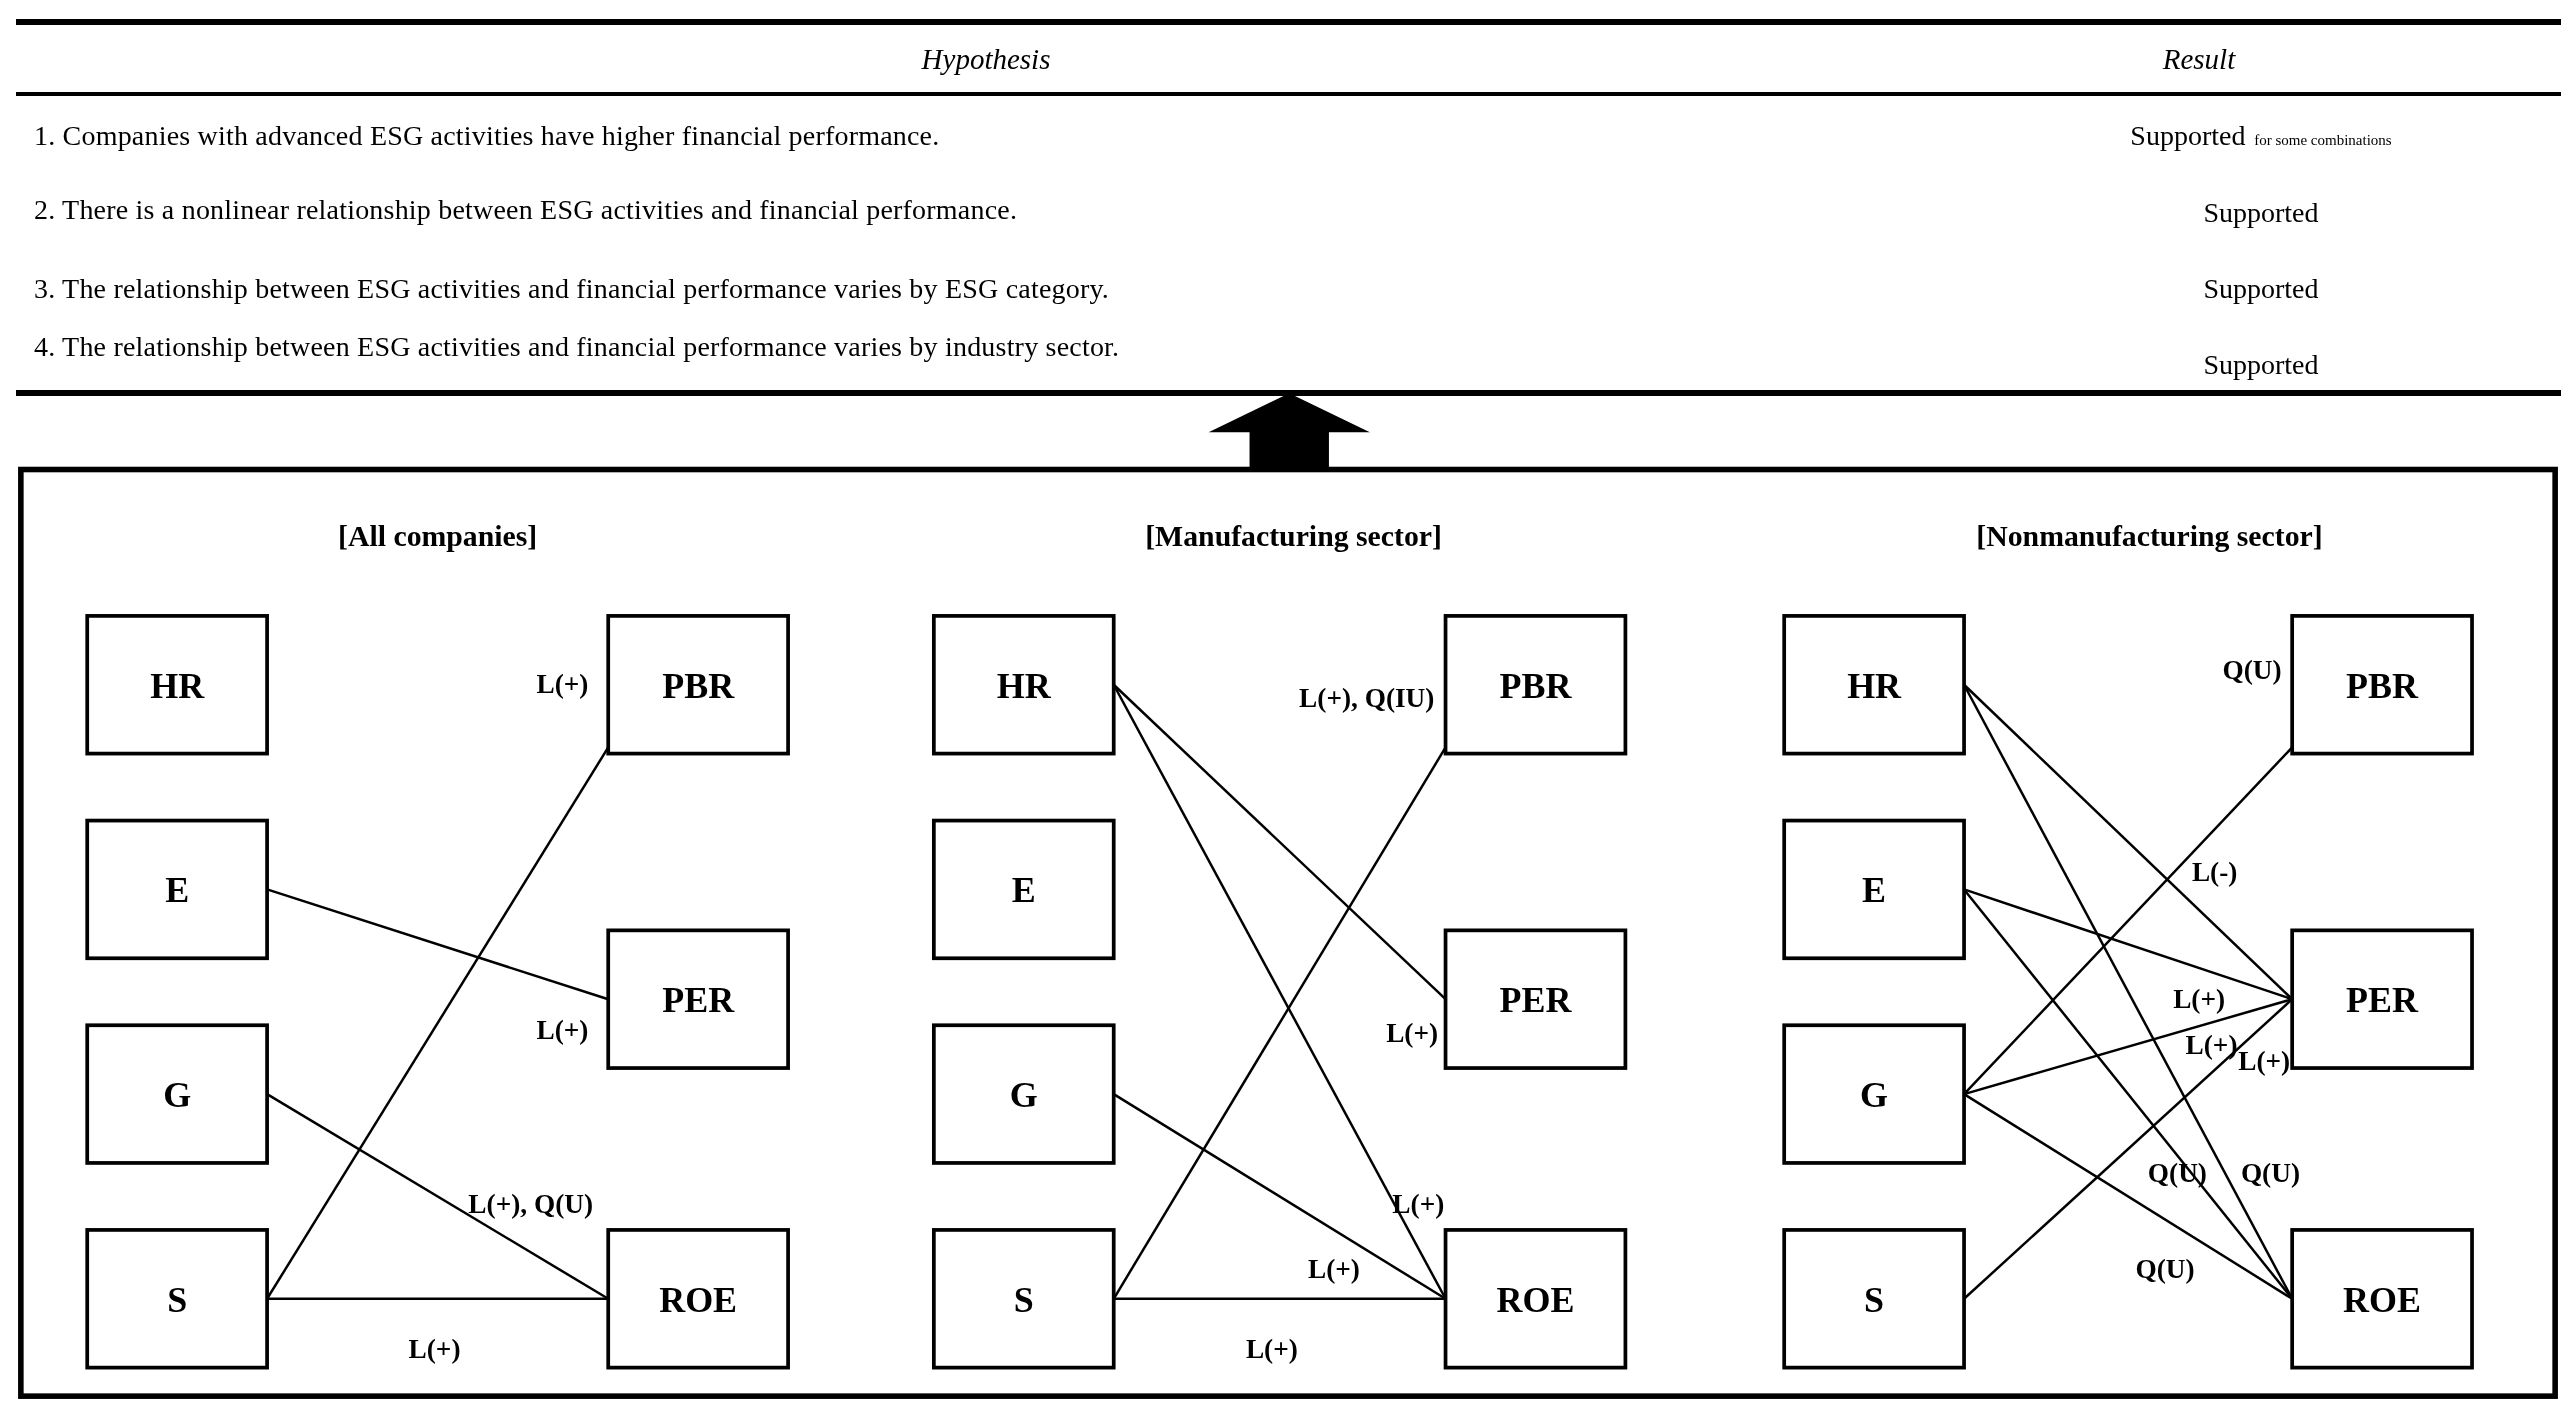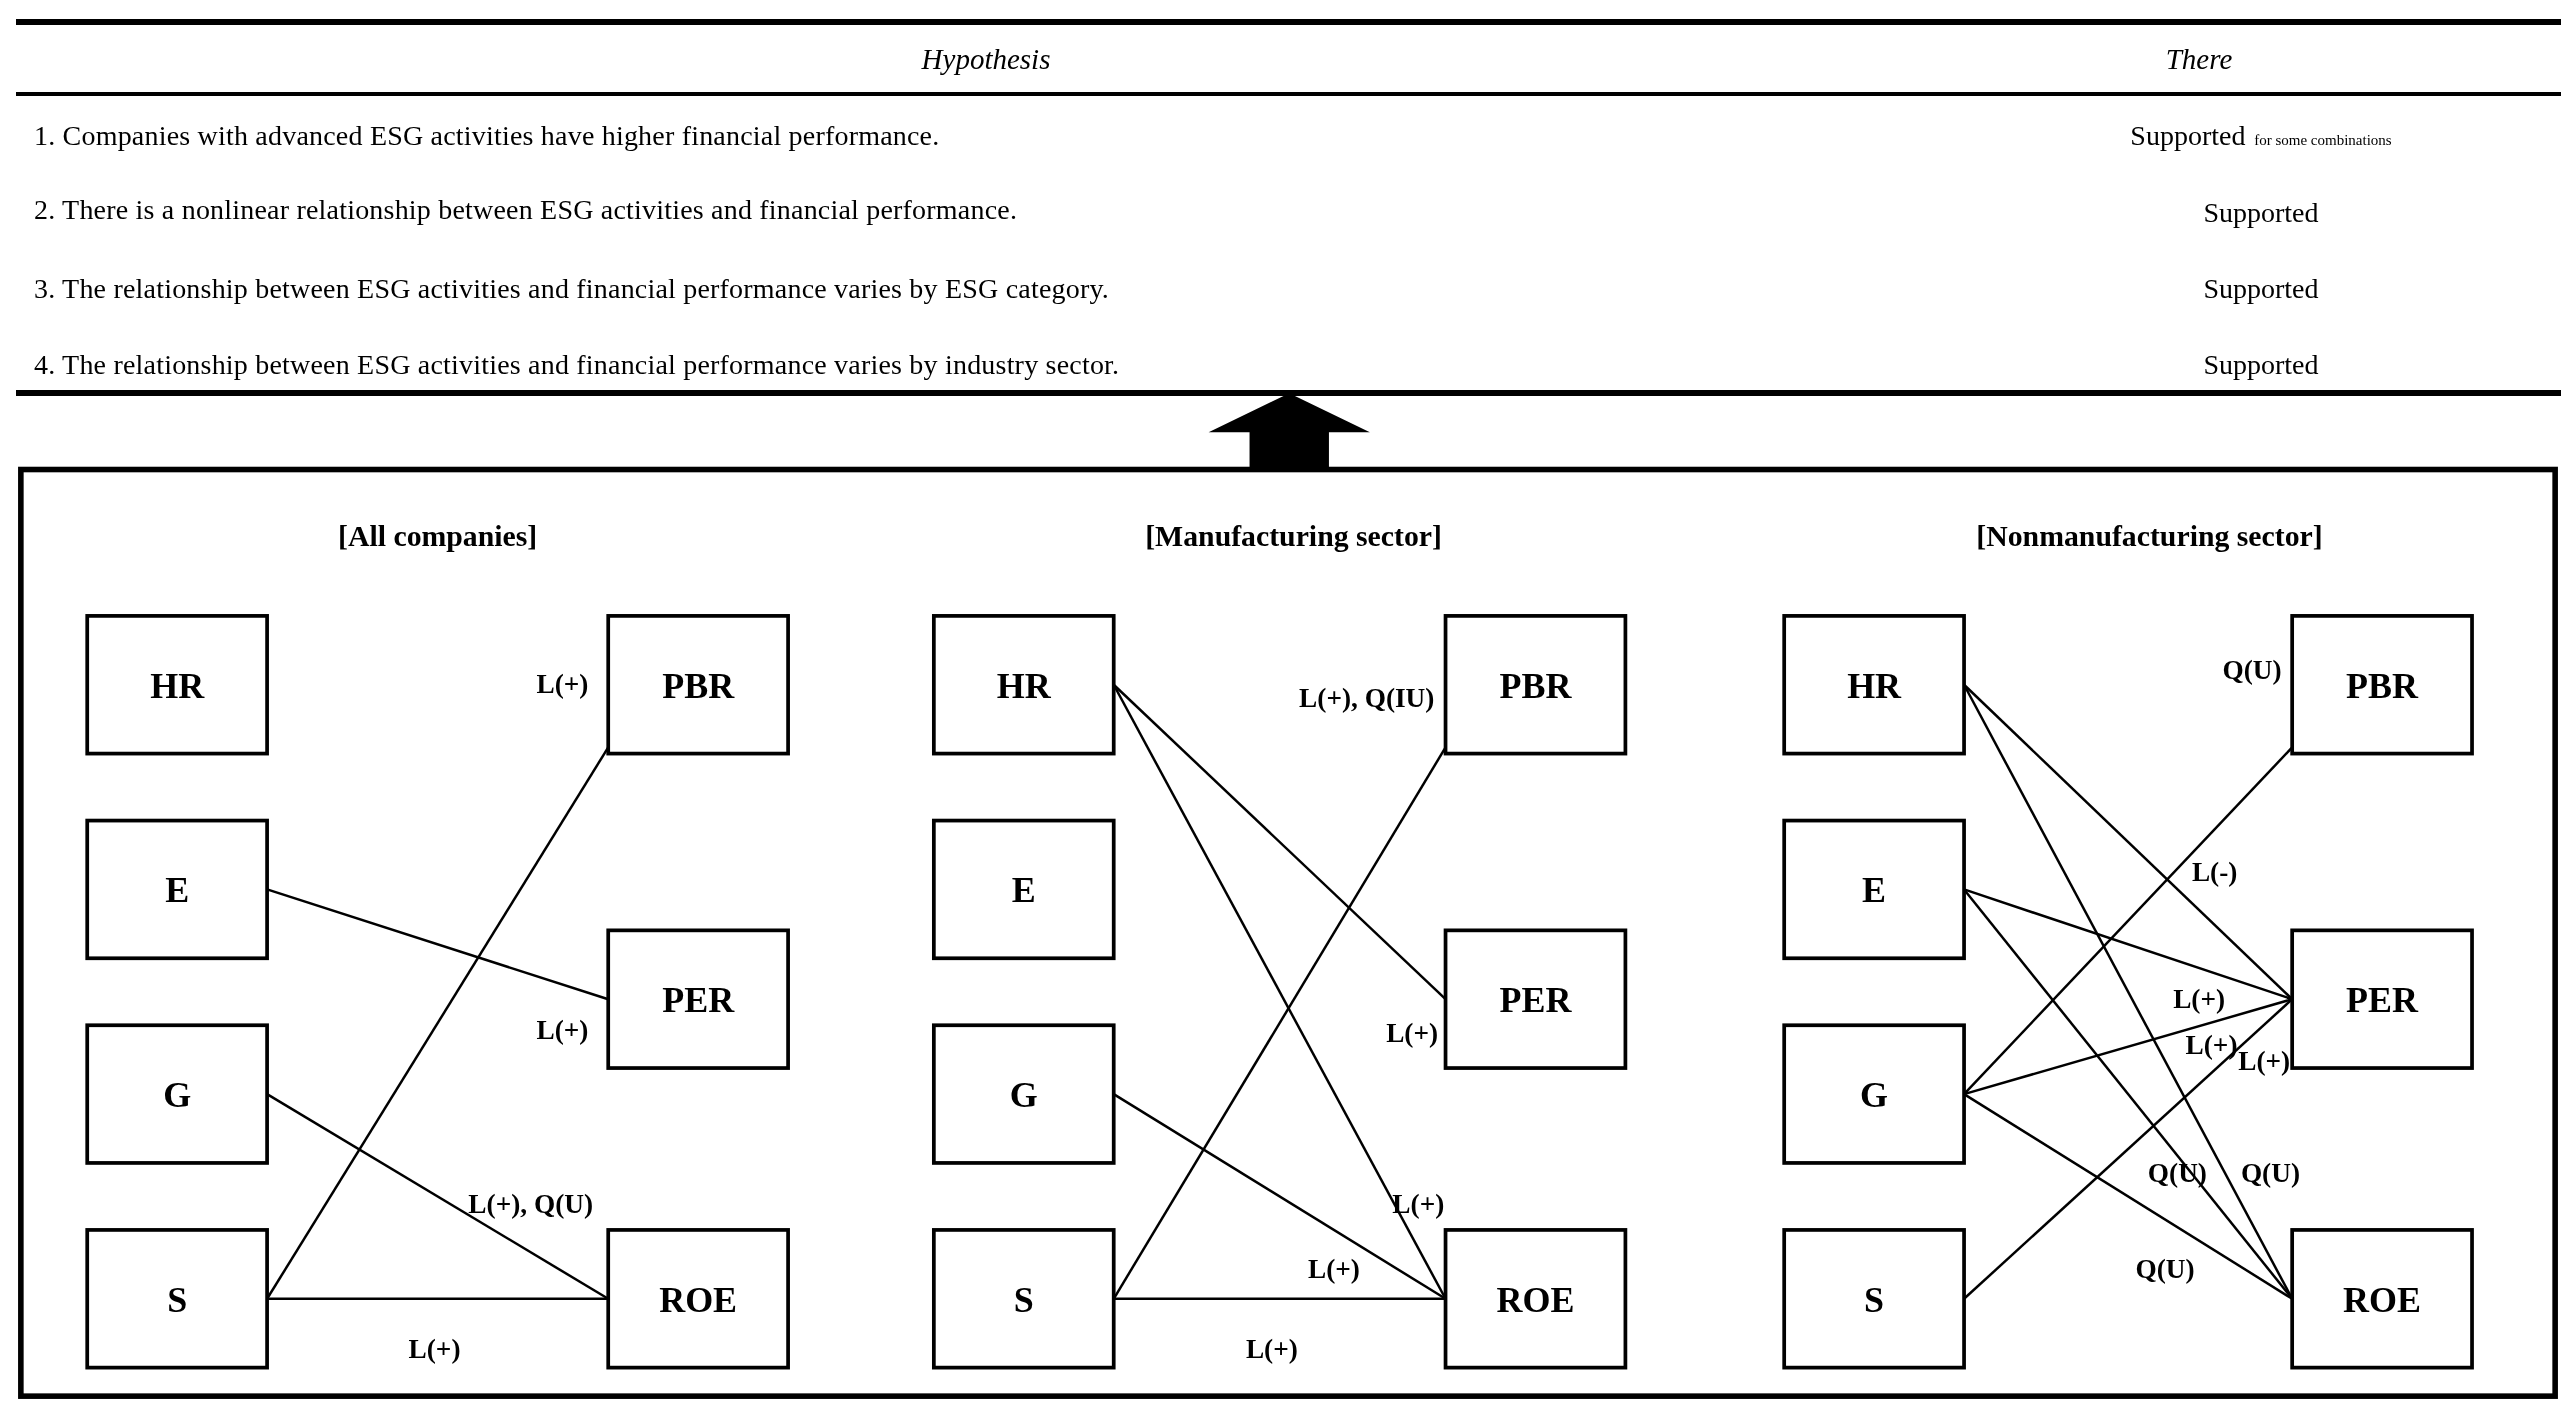--- a/index.html
+++ b/index.html
@@ -24,34 +24,34 @@
   .ptitle{font:bold 48px "Liberation Serif","DejaVu Serif",serif;text-anchor:middle;fill:#000;}
   .elabel{font:bold 44px "Liberation Serif","DejaVu Serif",serif;fill:#000;}
   .mid{text-anchor:middle;} .end{text-anchor:end;}
 </style>
 </head>
 <body>
 
 <div class="rule rule-top"></div>
 
 <div class="hdr" style="left:986px;top:59px;">Hypothesis</div>
-<div class="hdr" style="left:2199px;top:59px;">There</div>
+<div class="hdr" style="left:2199px;top:59px;">Result</div>
 
 <div class="rule rule-mid"></div>
 
 <div class="hyp-text" style="top:136px;text-align:center;">1. Companies with advanced ESG activities have higher financial performance.</div>
 <div class="res-text" style="top:136px;"><span>Supported</span><span class="res-note">for some combinations</span></div>
 
 <div class="hyp-text" style="top:210px;">2. There is a nonlinear relationship between ESG activities and financial performance.</div>
 <div class="res-text" style="top:213px;"><span>Supported</span><span class="res-note"></span></div>
 
 <div class="hyp-text" style="top:289px;">3. The relationship between ESG activities and financial performance varies by ESG category.</div>
 <div class="res-text" style="top:289px;"><span>Supported</span><span class="res-note"></span></div>
 
-<div class="hyp-text" style="top:365px;">4. The relationship between ESG activities and financial performance varies by industry sector.</div>
+<div class="hyp-text" style="top:347px;">4. The relationship between ESG activities and financial performance varies by industry sector.</div>
 <div class="res-text" style="top:365px;"><span>Supported</span><span class="res-note"></span></div>
 
 <svg class="fig" width="2576" height="1416" viewBox="0 0 4152 2283">
 
   <polygon points="2078,634 2208,697 2142,697 2142,757 2014,757 2014,697 1948,697" fill="#000"></polygon>
 
   <rect class="outer" x="33" y="757" width="4086" height="1494"></rect>
 
   <g>
     <text class="ptitle" x="705" y="880">[All companies]</text>

